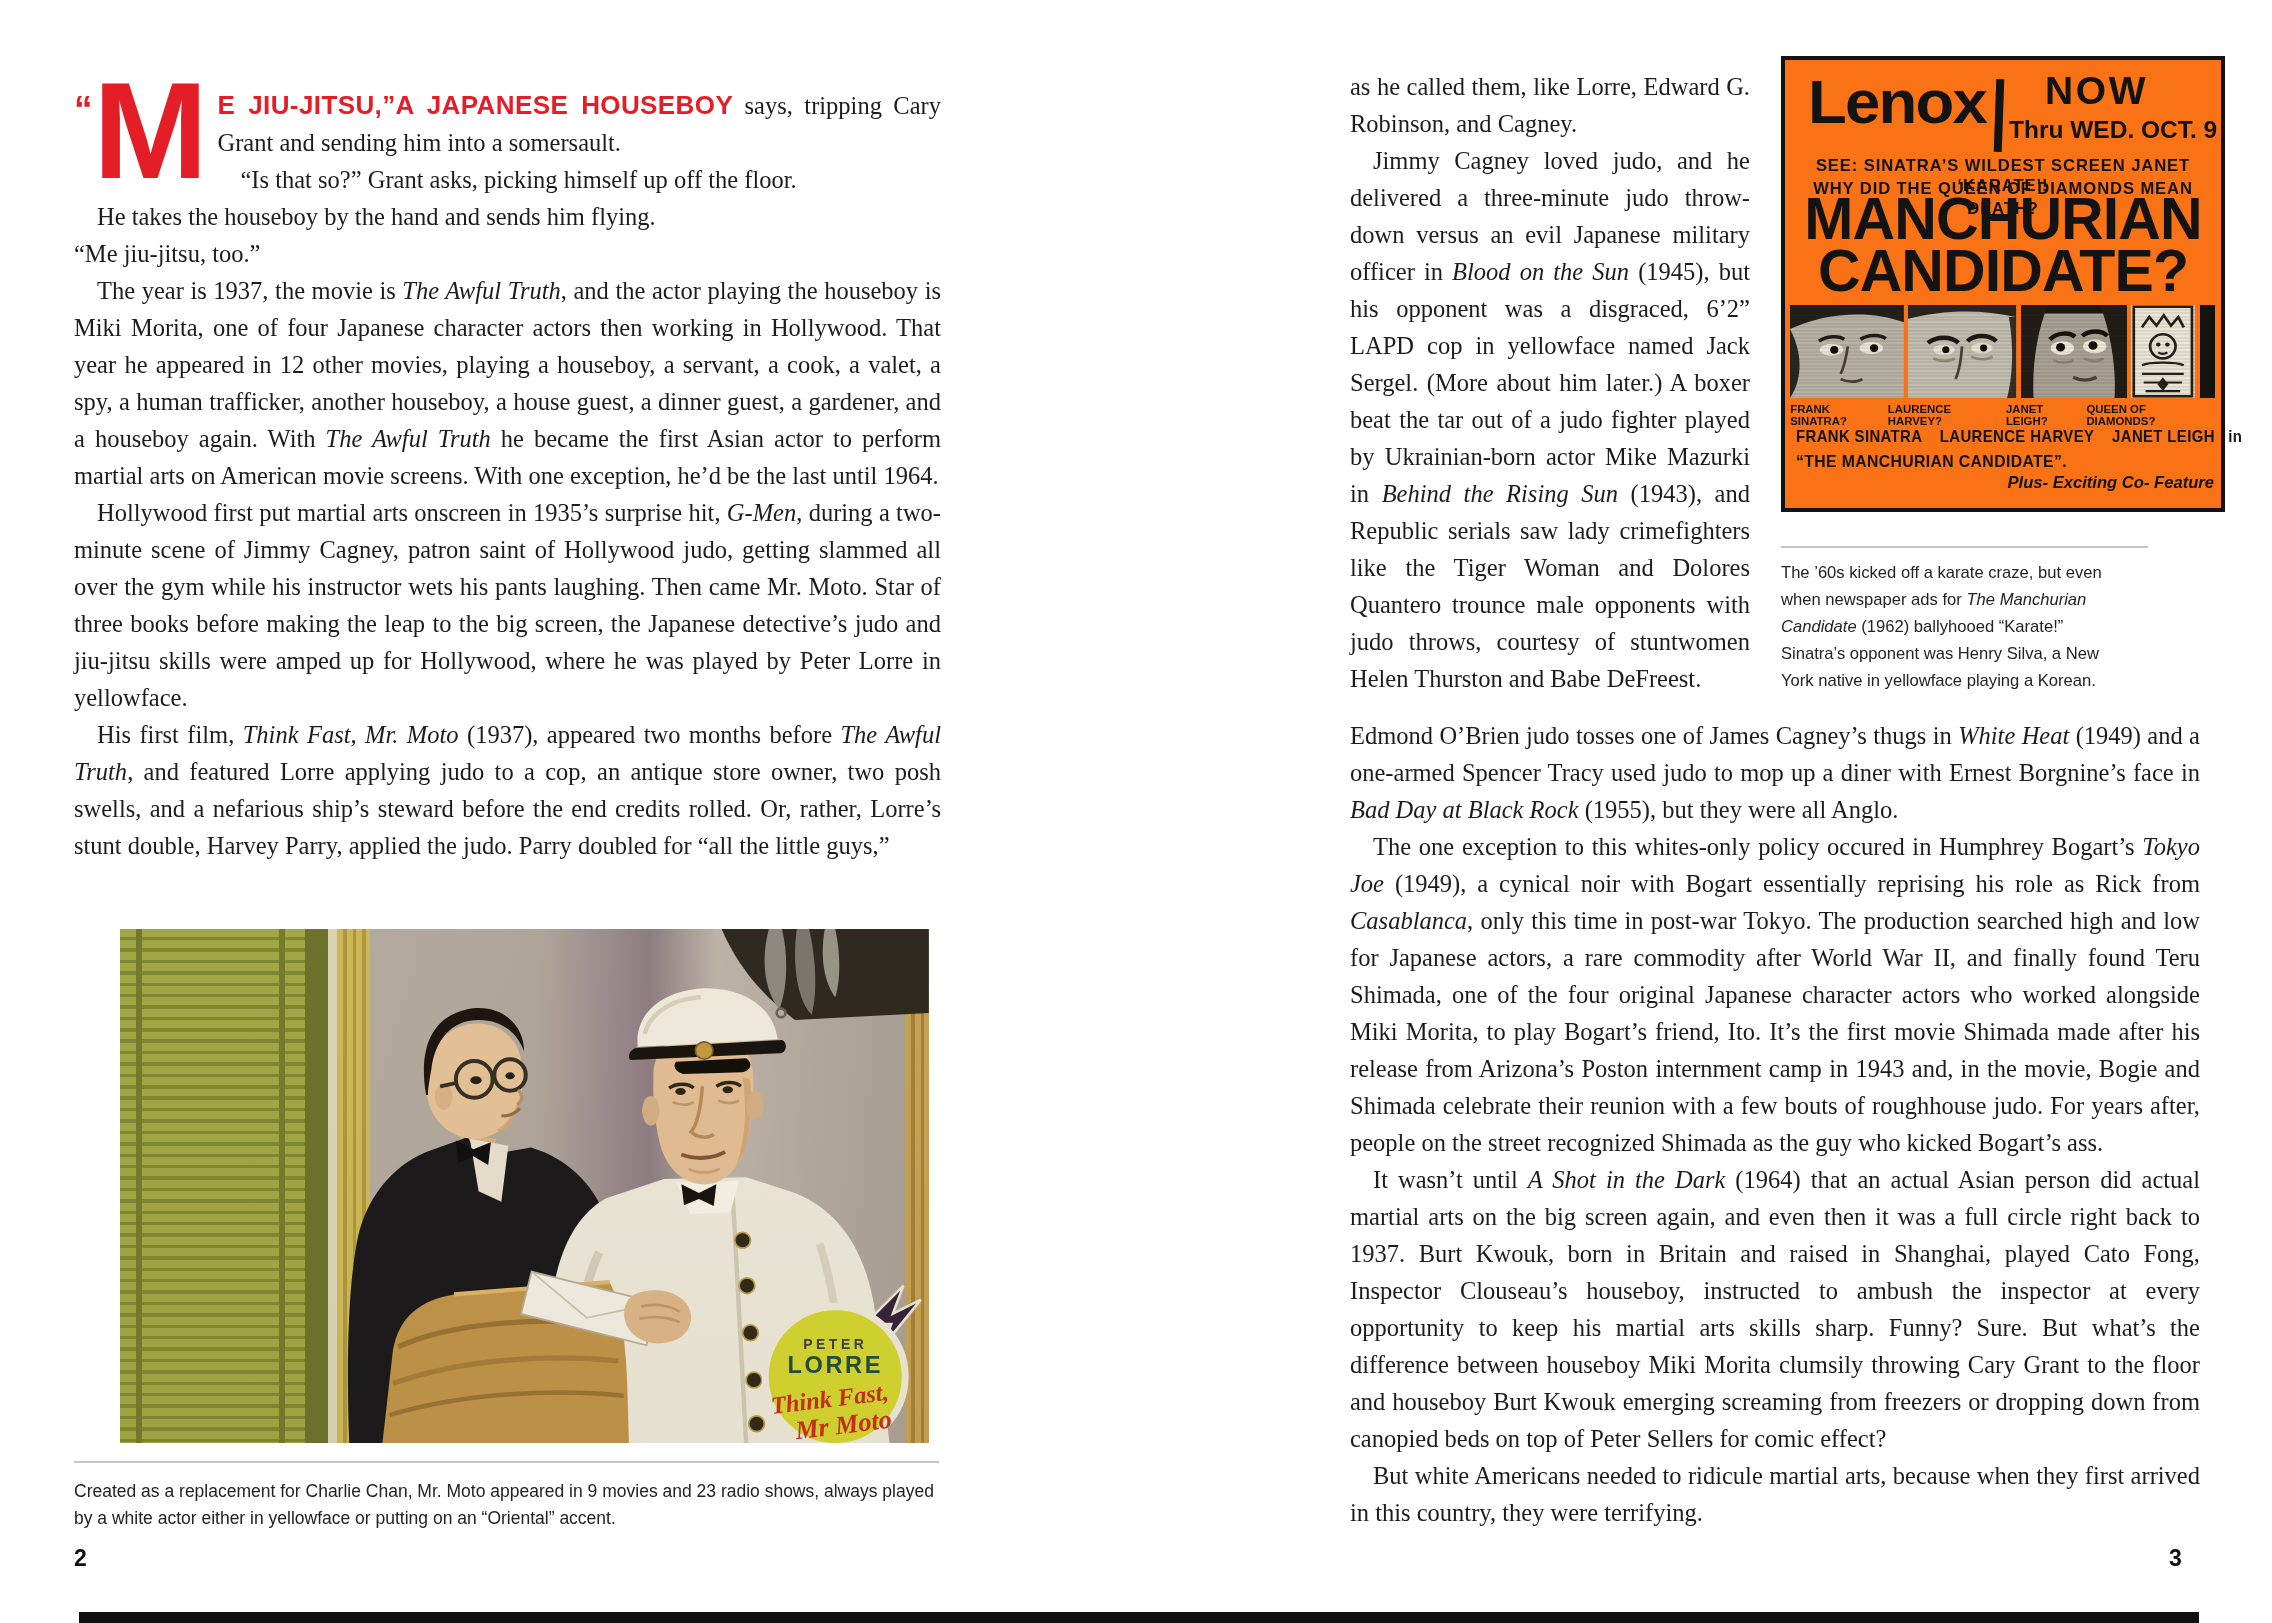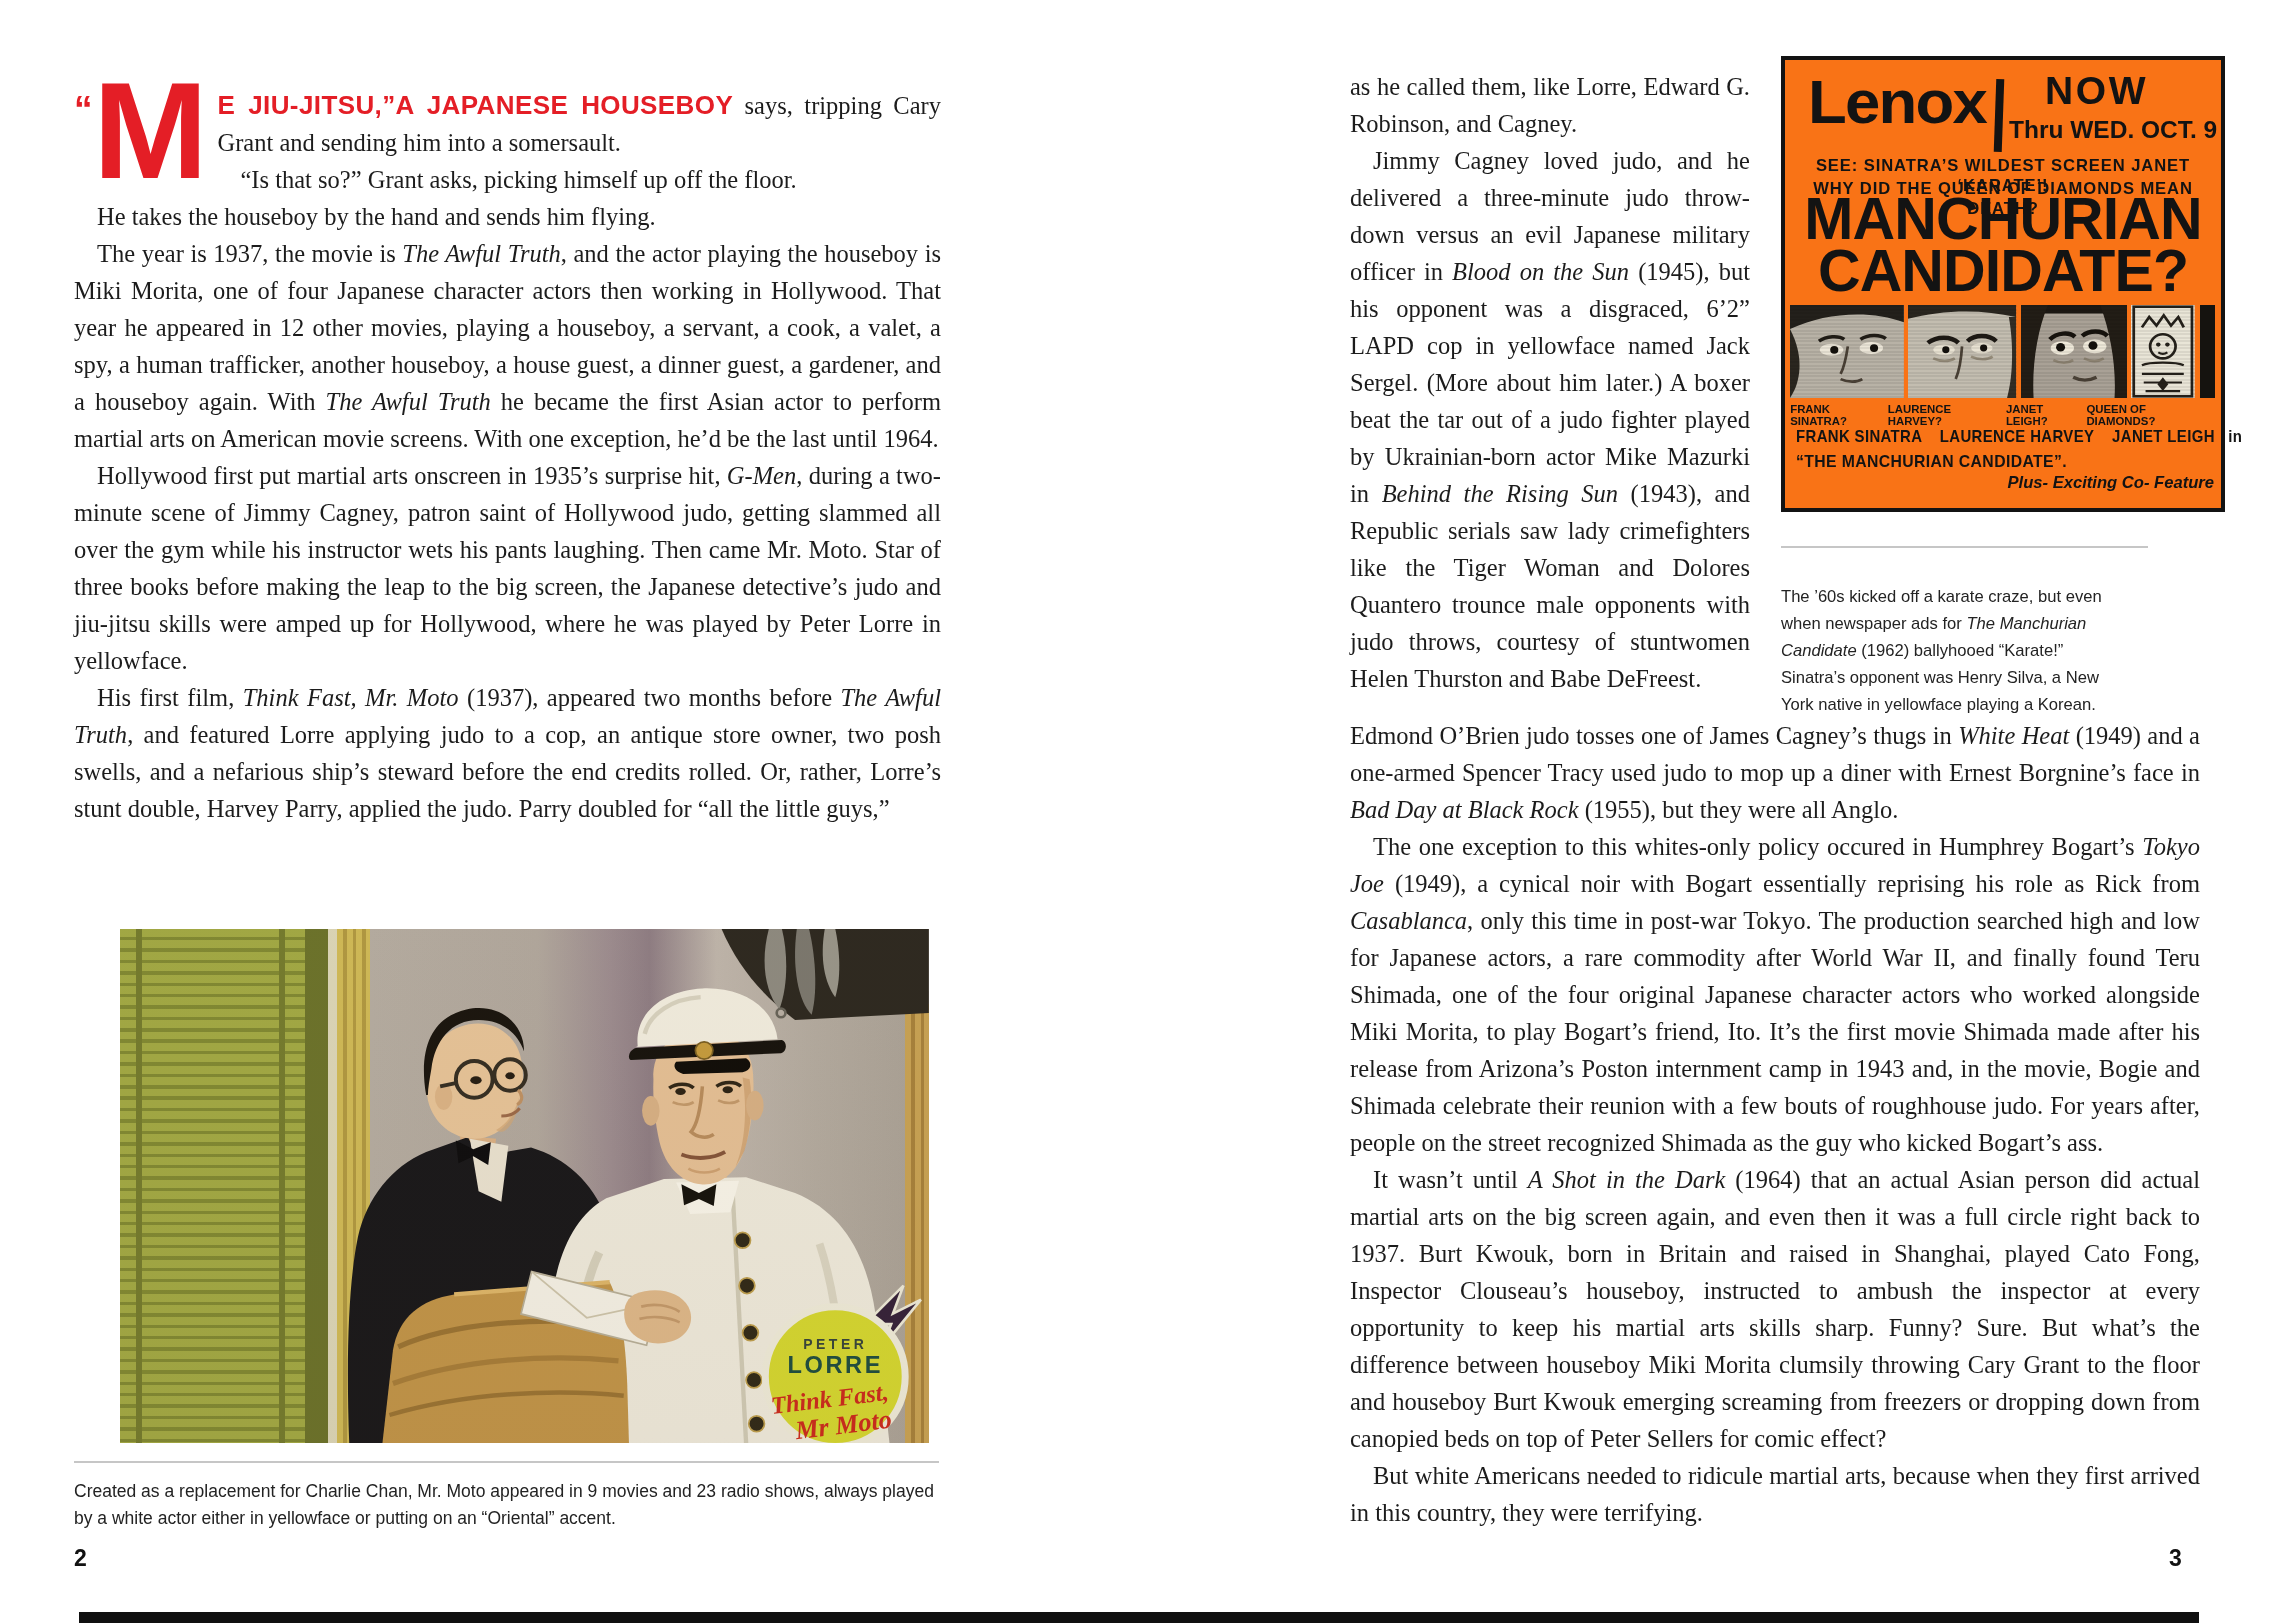--- a/index.html
+++ b/index.html
@@ -42,21 +42,21 @@
   .bl{font:bold 27px "Liberation Sans",sans-serif;fill:#1d4d41;letter-spacing:3px;}
   .bt{font:bold italic 28px "Liberation Serif",serif;fill:#cd2a1d;}
   .bt2{font:bold italic 30px "Liberation Serif",serif;fill:#cd2a1d;}
 
   
   .rule{position:absolute;height:1.7px;background:#c6c6c6;}
   .rule-left{left:74px;top:1461px;width:865px;}
   .rule-right{left:1781px;top:546px;width:367px;}
   .caption{position:absolute;font-family:"Liberation Sans",sans-serif;color:#232323;margin:0;text-align:left;}
   .caption-left{left:74px;top:1478px;width:883px;font-size:17.5px;line-height:27px;}
-  .caption-right{left:1781px;top:559px;width:348px;font-size:16.6px;line-height:27px;margin-top:24px;}
+  .caption-right{left:1781px;top:559px;width:348px;font-size:16.6px;line-height:27px;}
   .pagenum{position:absolute;font:bold 23px "Liberation Sans",sans-serif;color:#111;}
   .pn-left{left:74px;top:1545px;}
   .pn-right{left:2169px;top:1545px;}
   .bottom-bar{position:absolute;left:79px;top:1612px;width:2120px;height:11.4px;background:#101010;}
 
   
   .ad{position:absolute;left:1781px;top:56px;width:444px;height:456px;background:#f97316;
       border:4.4px solid #131313;box-sizing:border-box;font-family:"Liberation Sans",sans-serif;color:#131313;}
   .ad>div{position:absolute;}
   .ad-lenox{left:23px;top:7px;font-size:61px;font-weight:bold;letter-spacing:-1.7px;transform:scaleX(1.04);transform-origin:left;}
@@ -89,20 +89,21 @@
   <section>
     <div class="left-col body-text">
       <p class="opening noindent">
         <span class="dropcap-box">
             <span class="oq">“</span>
             <span class="dc">M</span>
           </span><span class="lede">E JIU-JITSU,”A JAPANESE HOUSEBOY</span><span> says, tripping Cary Grant and sending him into a somersault.</span>
       </p>
       <p><span>“Is that so?” Grant asks, picking himself up off the floor.</span></p>
       <p><span>He takes the houseboy by the hand and sends him flying.</span></p>
+      <p class="noindent"><span>“Me jiu-jitsu, too.”</span></p>
       <p><span>The year is 1937, the movie is </span><span class="it">The Awful Truth</span><span>, and the actor playing the houseboy is Miki Morita, one of four Japanese character actors then working in Hollywood. That year he appeared in 12 other movies, playing a houseboy, a servant, a cook, a valet, a spy, a human trafficker, another houseboy, a house guest, a dinner guest, a gardener, and a houseboy again. With </span><span class="it">The Awful Truth</span><span> he became the first Asian actor to perform martial arts on American movie screens. With one exception, he’d be the last until 1964.</span></p>
       <p><span>Hollywood first put martial arts onscreen in 1935’s surprise hit, </span><span class="it">G-Men</span><span>, during a two-minute scene of Jimmy Cagney, patron saint of Hollywood judo, getting slammed all over the gym while his instructor wets his pants laughing. Then came Mr. Moto. Star of three books before making the leap to the big screen, the Japanese detective’s judo and jiu-jitsu skills were amped up for Hollywood, where he was played by Peter Lorre in yellowface.</span></p>
       <p><span>His first film, </span><span class="it">Think Fast, Mr. Moto</span><span> (1937), appeared two months before </span><span class="it">The Awful Truth</span><span>, and featured Lorre applying judo to a cop, an antique store owner, two posh swells, and a nefarious ship’s steward before the end credits rolled. Or, rather, Lorre’s stunt double, Harvey Parry, applied the judo. Parry doubled for “all the little guys,”</span></p>
     </div>
 
     <figure class="photo">
       <div class="ph-bg ph-wall"></div>
       <div class="ph-bg ph-shutter"></div>
       <div class="ph-bg ph-shutter-frame"></div>
       <div class="ph-bg ph-shutter-frame2"></div>

